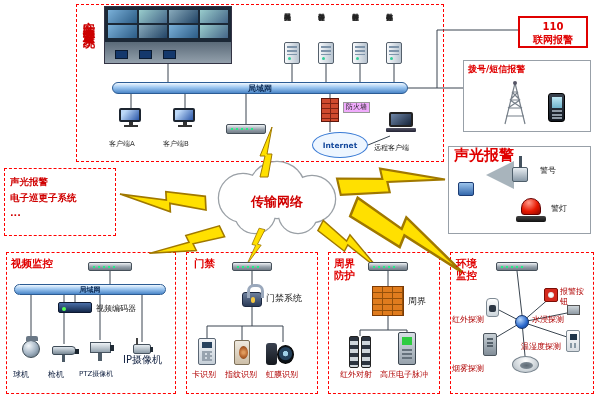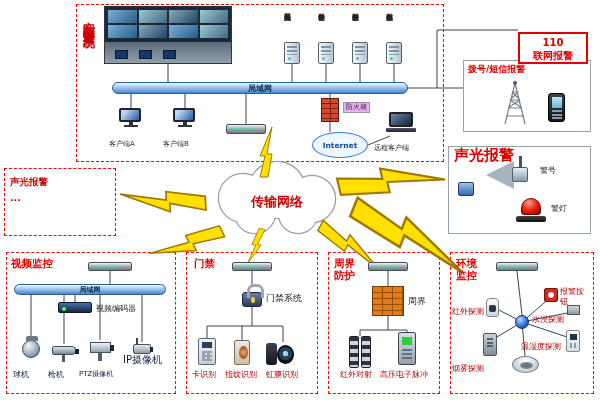--- a/index.html
+++ b/index.html
@@ -238,21 +238,21 @@
   <div class="tag" style="left:343px;top:102px">防火墙</div>
   <div class="inet" style="left:312px;top:132px;width:56px;height:26px">
       <span>Internet</span>
     </div>
   <div class="laptop" style="left:386px;top:112px">
       <div class="s"></div>
       <div class="k"></div>
     </div>
   <div class="lbl nw" style="left:374px;top:144px;width:52px;font-size:7px">远程客户端</div>
 
-  <div class="a110" style="left:518px;top:32px;width:70px;height:32px">
+  <div class="a110" style="left:518px;top:16px;width:70px;height:32px">
     <div>110</div>
     <div>联网报警</div>
   </div>
 
   <div class="stitle" style="left:468px;top:63px;font-size:9px">拨号/短信报警</div>
   <div class="ant" style="left:500px;top:80px">
     <svg width="30" height="46" viewBox="0 0 30 46">
         <path d="M15 3 L5 44 M15 3 L25 44 M12 12 L18 12 M10 20 L20 20 M8 28 L22 28 M6 36 L24 36 M12 12 L20 20 M18 12 L10 20 M10 20 L22 28 M20 20 L8 28" stroke="#77808a" stroke-width="1.2" fill="none"></path>
         <circle cx="15" cy="3" r="2" fill="#556"></circle>
       </svg>
@@ -268,20 +268,21 @@
     </div>
   <div class="lbl nw" style="left:540px;top:166px">警号</div>
   <div class="beacon" style="left:516px;top:198px">
       <div class="dm"></div>
       <div class="bs"></div>
     </div>
   <div class="lbl nw" style="left:551px;top:204px">警灯</div>
 
   <div class="subsys" style="left:10px;top:174px">
     <div>声光报警</div>
+    <div>电子巡更子系统</div>
     <div>...</div>
   </div>
 
   <div class="cloudlbl" style="left:233px;top:193px;width:88px">传输网络</div>
 
   <div class="stitle" style="left:11px;top:257px">视频监控</div>
   <div class="switch" style="left:88px;top:262px;width:44px;height:9px"></div>
   <div class="lanbar" style="left:14px;top:284px;width:152px;height:11px;font-size:7px">
       <span>局域网</span>
     </div>
@@ -315,21 +316,21 @@
   <div class="pulse" style="left:398px;top:332px"></div>
   <div class="lbl redlbl" style="left:340px;top:370px;width:40px">红外对射</div>
   <div class="lbl redlbl" style="left:380px;top:370px;width:56px">高压电子脉冲</div>
 
   <div class="stitle" style="left:456px;top:257px;width:24px">环境监控</div>
   <div class="switch" style="left:496px;top:262px;width:42px;height:9px"></div>
   <div class="hub" style="left:515px;top:315px"></div>
   <div class="abtn" style="left:544px;top:288px"></div>
   <div class="lbl redlbl" style="left:560px;top:287px;width:28px">报警按钮</div>
   <div class="pir" style="left:486px;top:298px"></div>
-  <div class="lbl redlbl nw" style="left:452px;top:307px;width:56px">红外探测</div>
+  <div class="lbl redlbl nw" style="left:452px;top:315px;width:56px">红外探测</div>
   <div class="tinybox" style="left:567px;top:305px"></div>
   <div class="lbl redlbl nw" style="left:532px;top:315px;width:34px">水浸探测</div>
   <div class="panel" style="left:566px;top:330px"></div>
   <div class="lbl redlbl nw" style="left:521px;top:342px;width:44px">温湿度探测</div>
   <div class="gasbox" style="left:483px;top:333px"></div>
   <div class="smoke" style="left:512px;top:356px"></div>
   <div class="lbl redlbl nw" style="left:452px;top:364px;width:36px">烟雾探测</div>
 
 </div>
 

